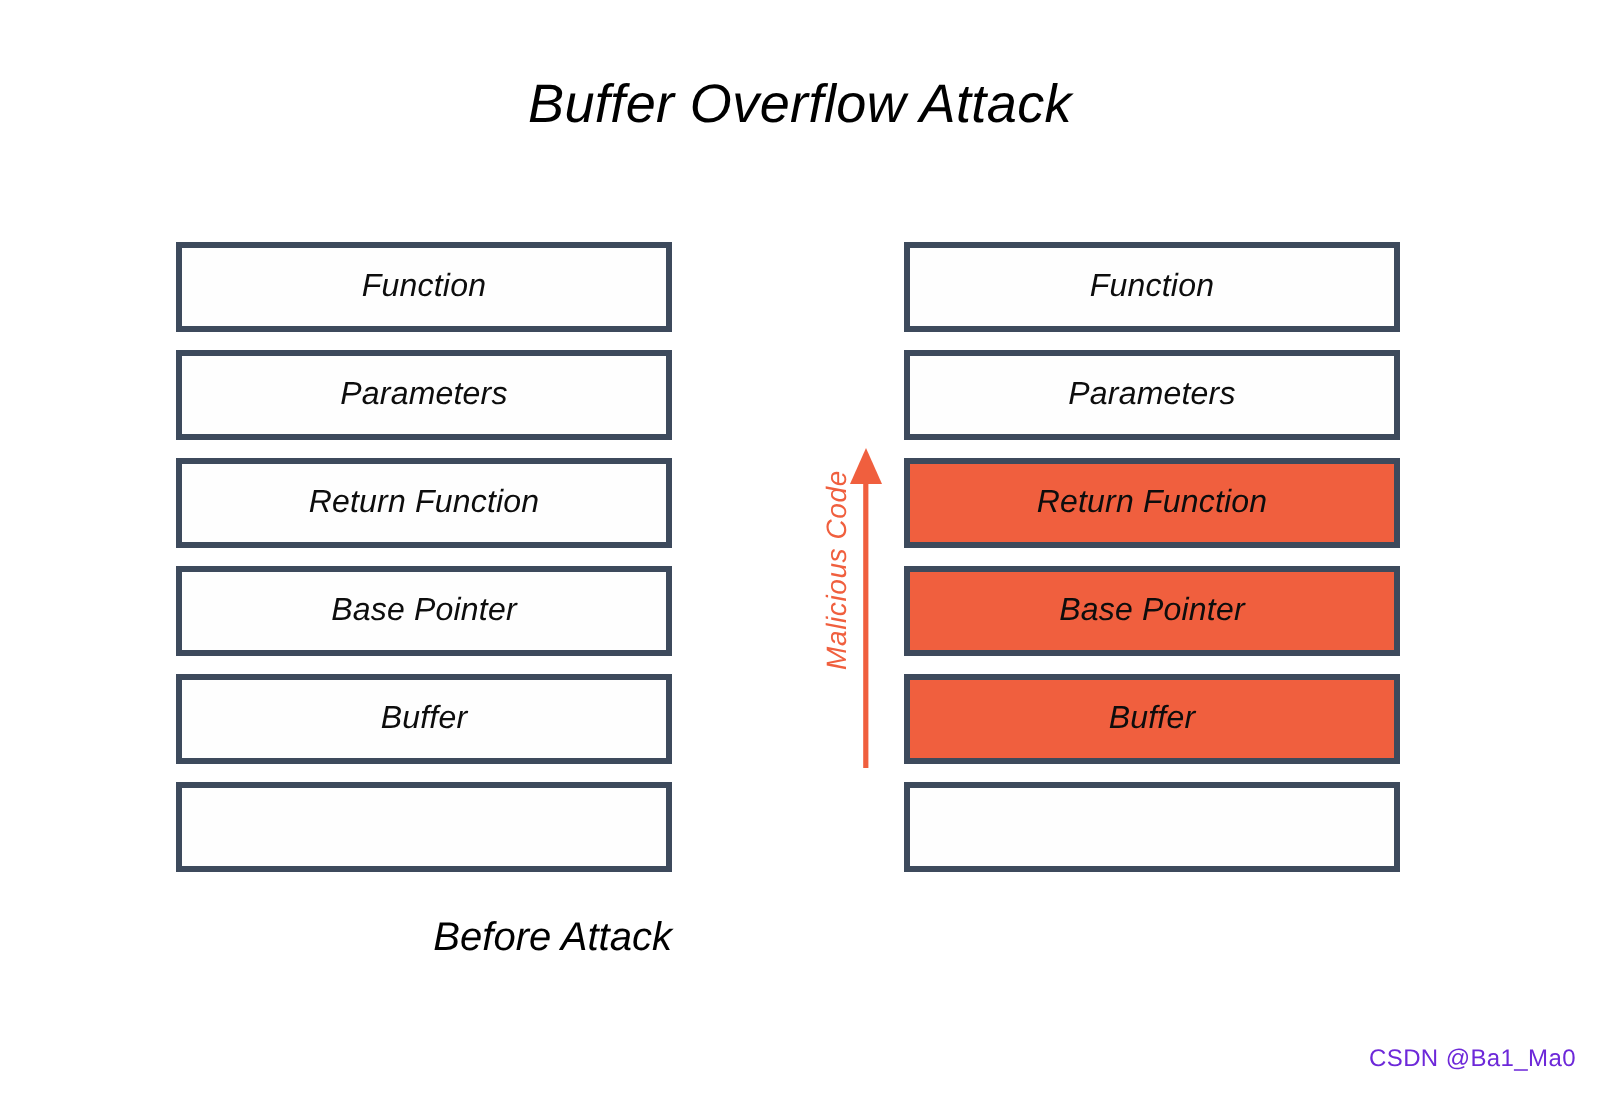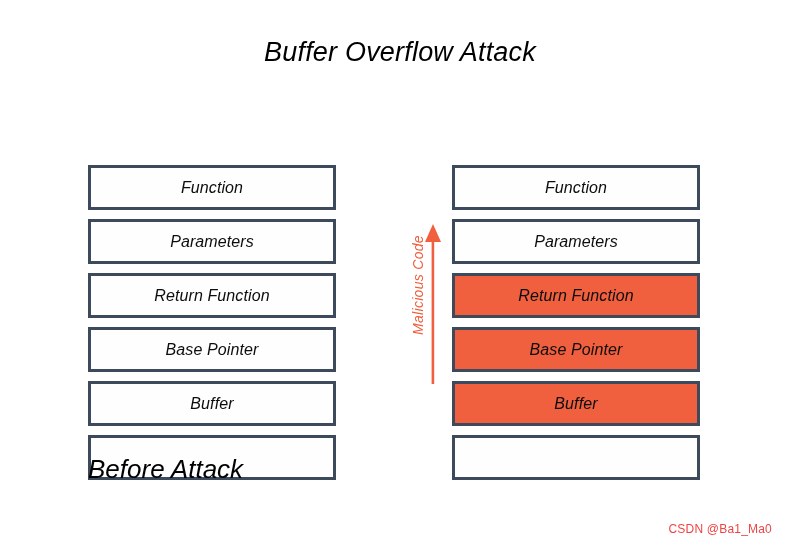--- a/index.html
+++ b/index.html
@@ -32,21 +32,20 @@
     color: #000000;
     letter-spacing: 0.2px;
     white-space: nowrap;
   }
 
   
   .stack {
     position: absolute;
     top: 121px;
     width: 248px;
-    margin-top: 44px;
   }
   .stack-before { left: 88px; }
   .stack-after  { left: 452px; }
 
   .stack-cell {
     box-sizing: border-box;
     width: 248px;
     height: 45px;
     margin-bottom: 9px;
     border: 3px solid #3d4a5c;
@@ -66,23 +65,23 @@
     color: #0d0d0d;
     white-space: nowrap;
     letter-spacing: 0.1px;
   }
 
   
   .stack-caption {
     position: absolute;
     top: 456px;
     width: 248px;
-    text-align: left;
+    text-align: right;
     font-style: italic;
-    font-size: 26px;
+    font-size: 20px;
     line-height: 26px;
     color: #000000;
     white-space: nowrap;
   }
   .caption-before { left: 88px; }
   .caption-after  { left: 452px; }
 
   
   .malicious-group {
     position: absolute;
@@ -110,25 +109,25 @@
     position: absolute;
     left: 26px;
     top: 0;
     width: 18px;
     height: 162px;
   }
 
   
   .watermark {
     position: absolute;
-    right: 28px;
+    right: 12px;
     bottom: 12px;
     font-size: 12px;
     line-height: 15px;
-    color: #ef4444;
+    color: #6d28d9;
     white-space: nowrap;
     letter-spacing: 0.2px;
   }
 </style>
 </head>
 <body>
 
 <div id="canvas">
 
   <div class="diagram-title">Buffer Overflow Attack</div>

